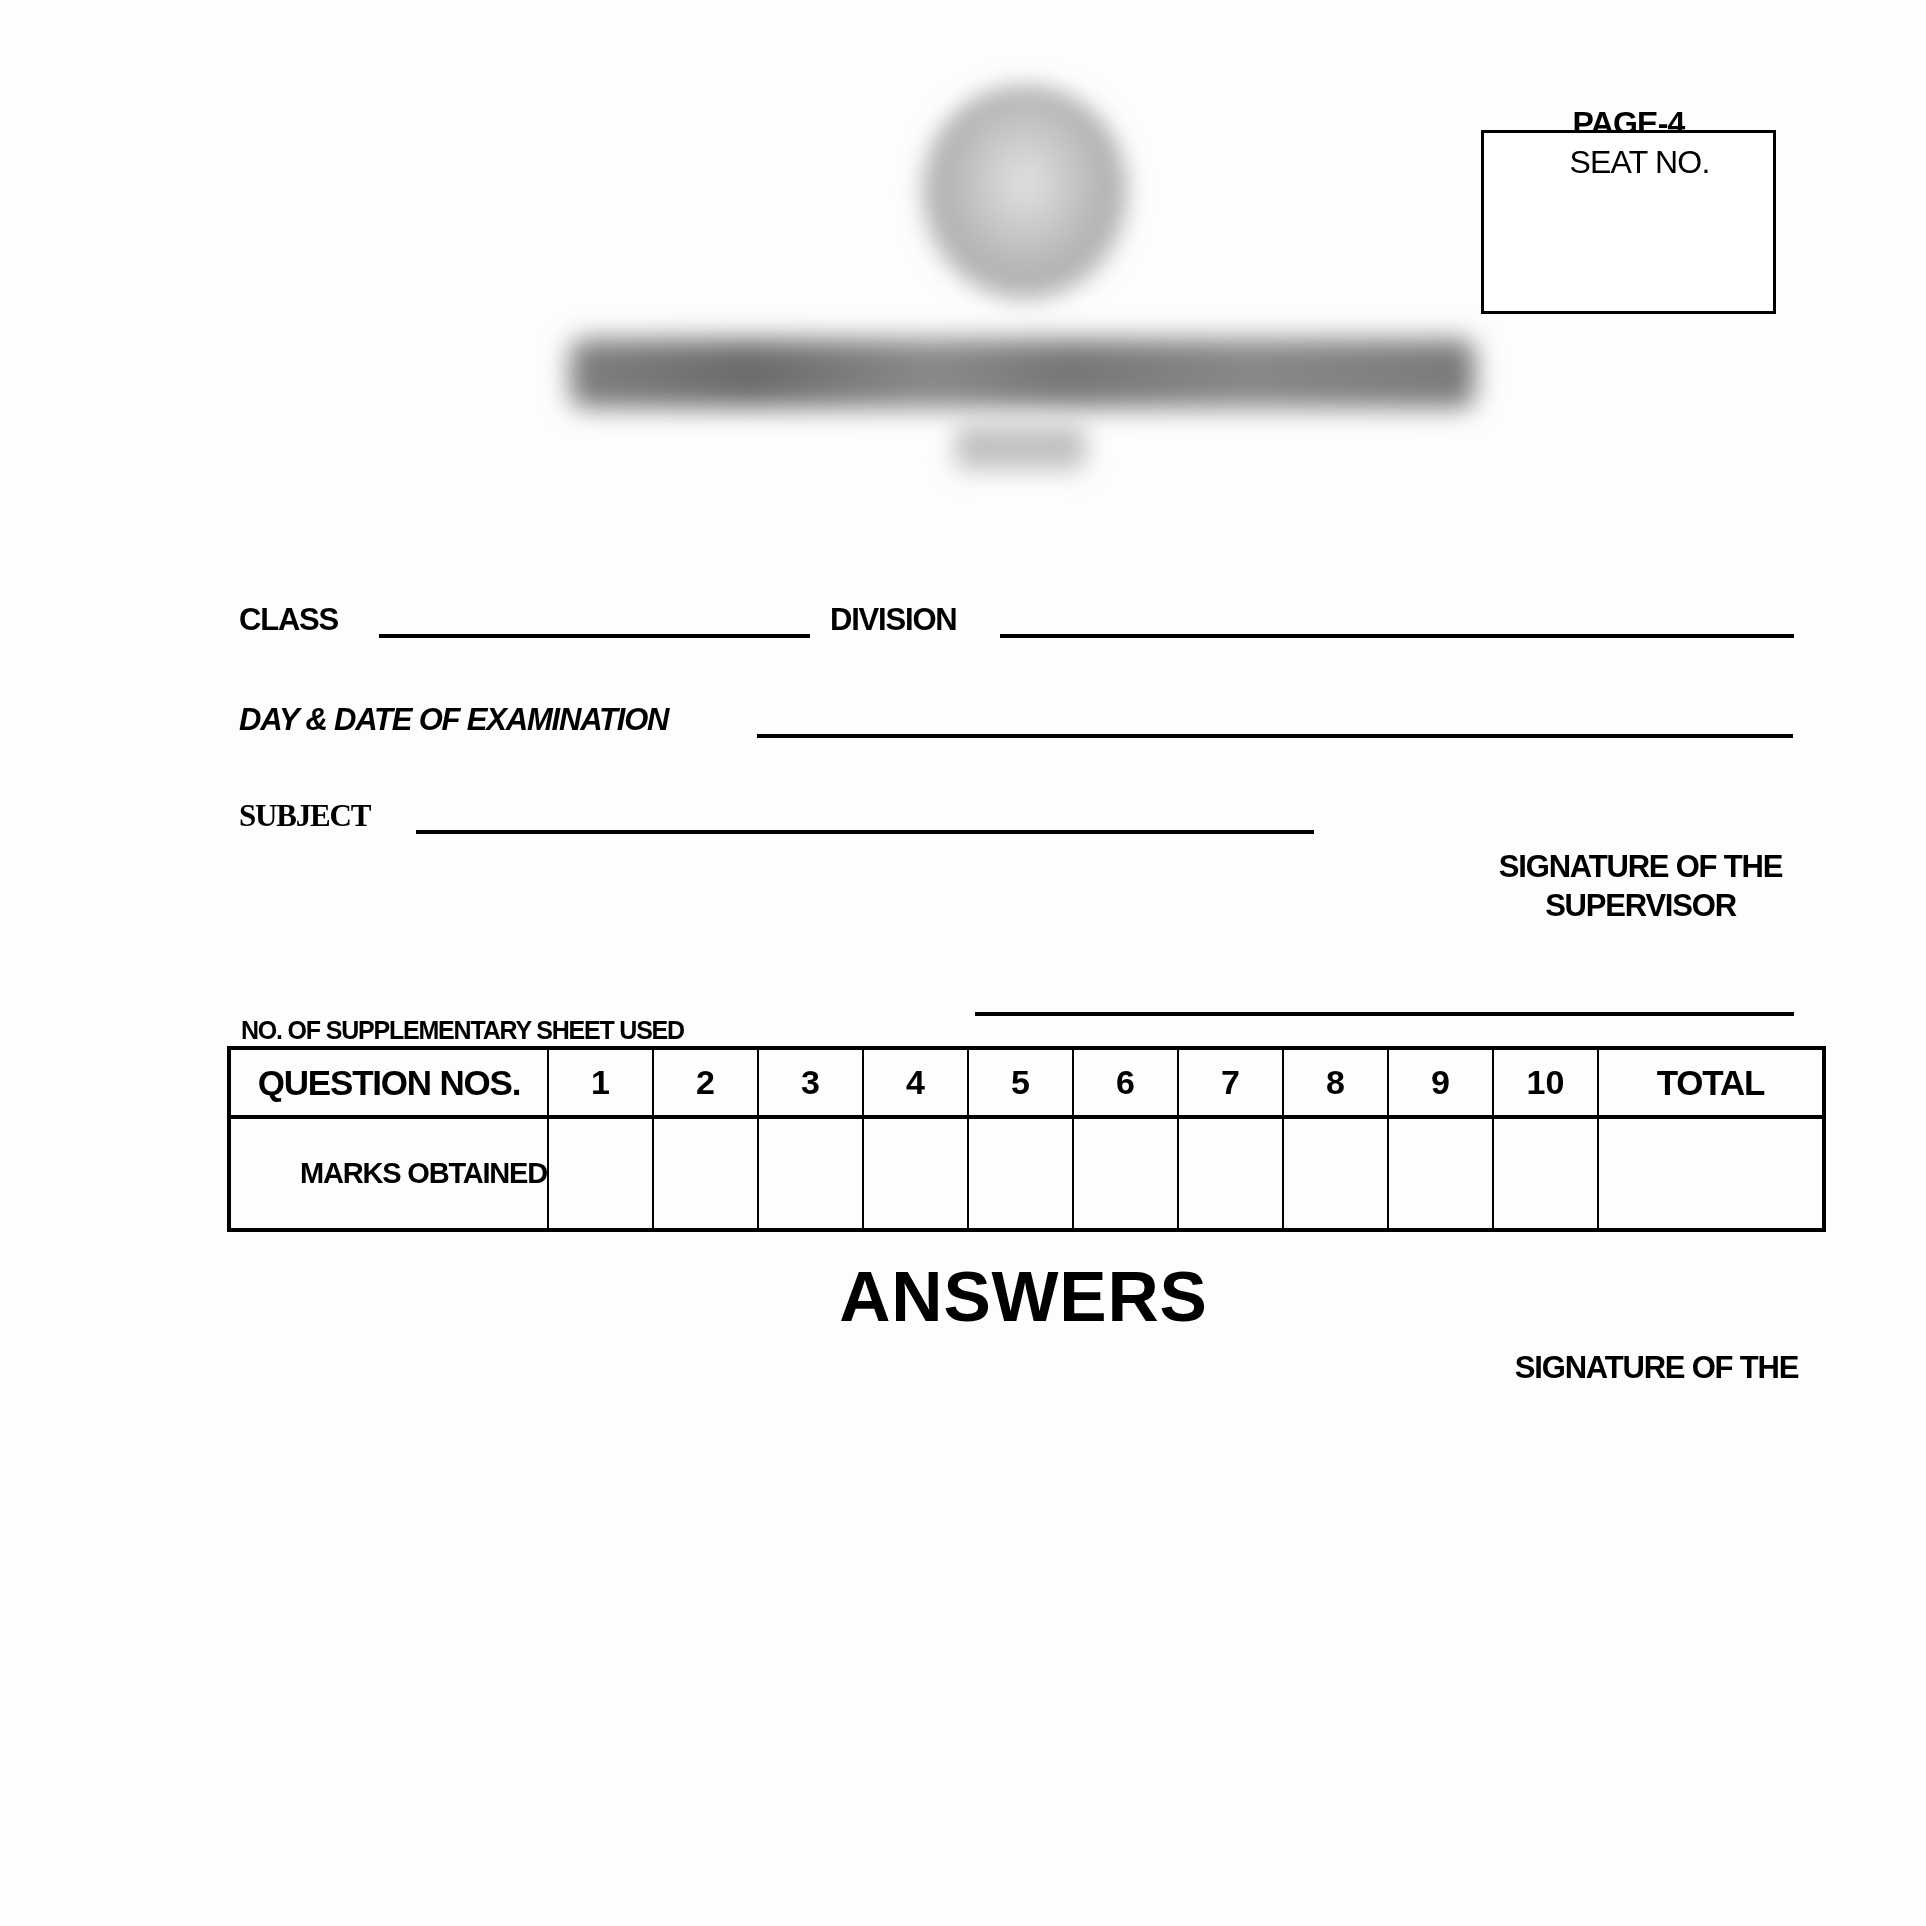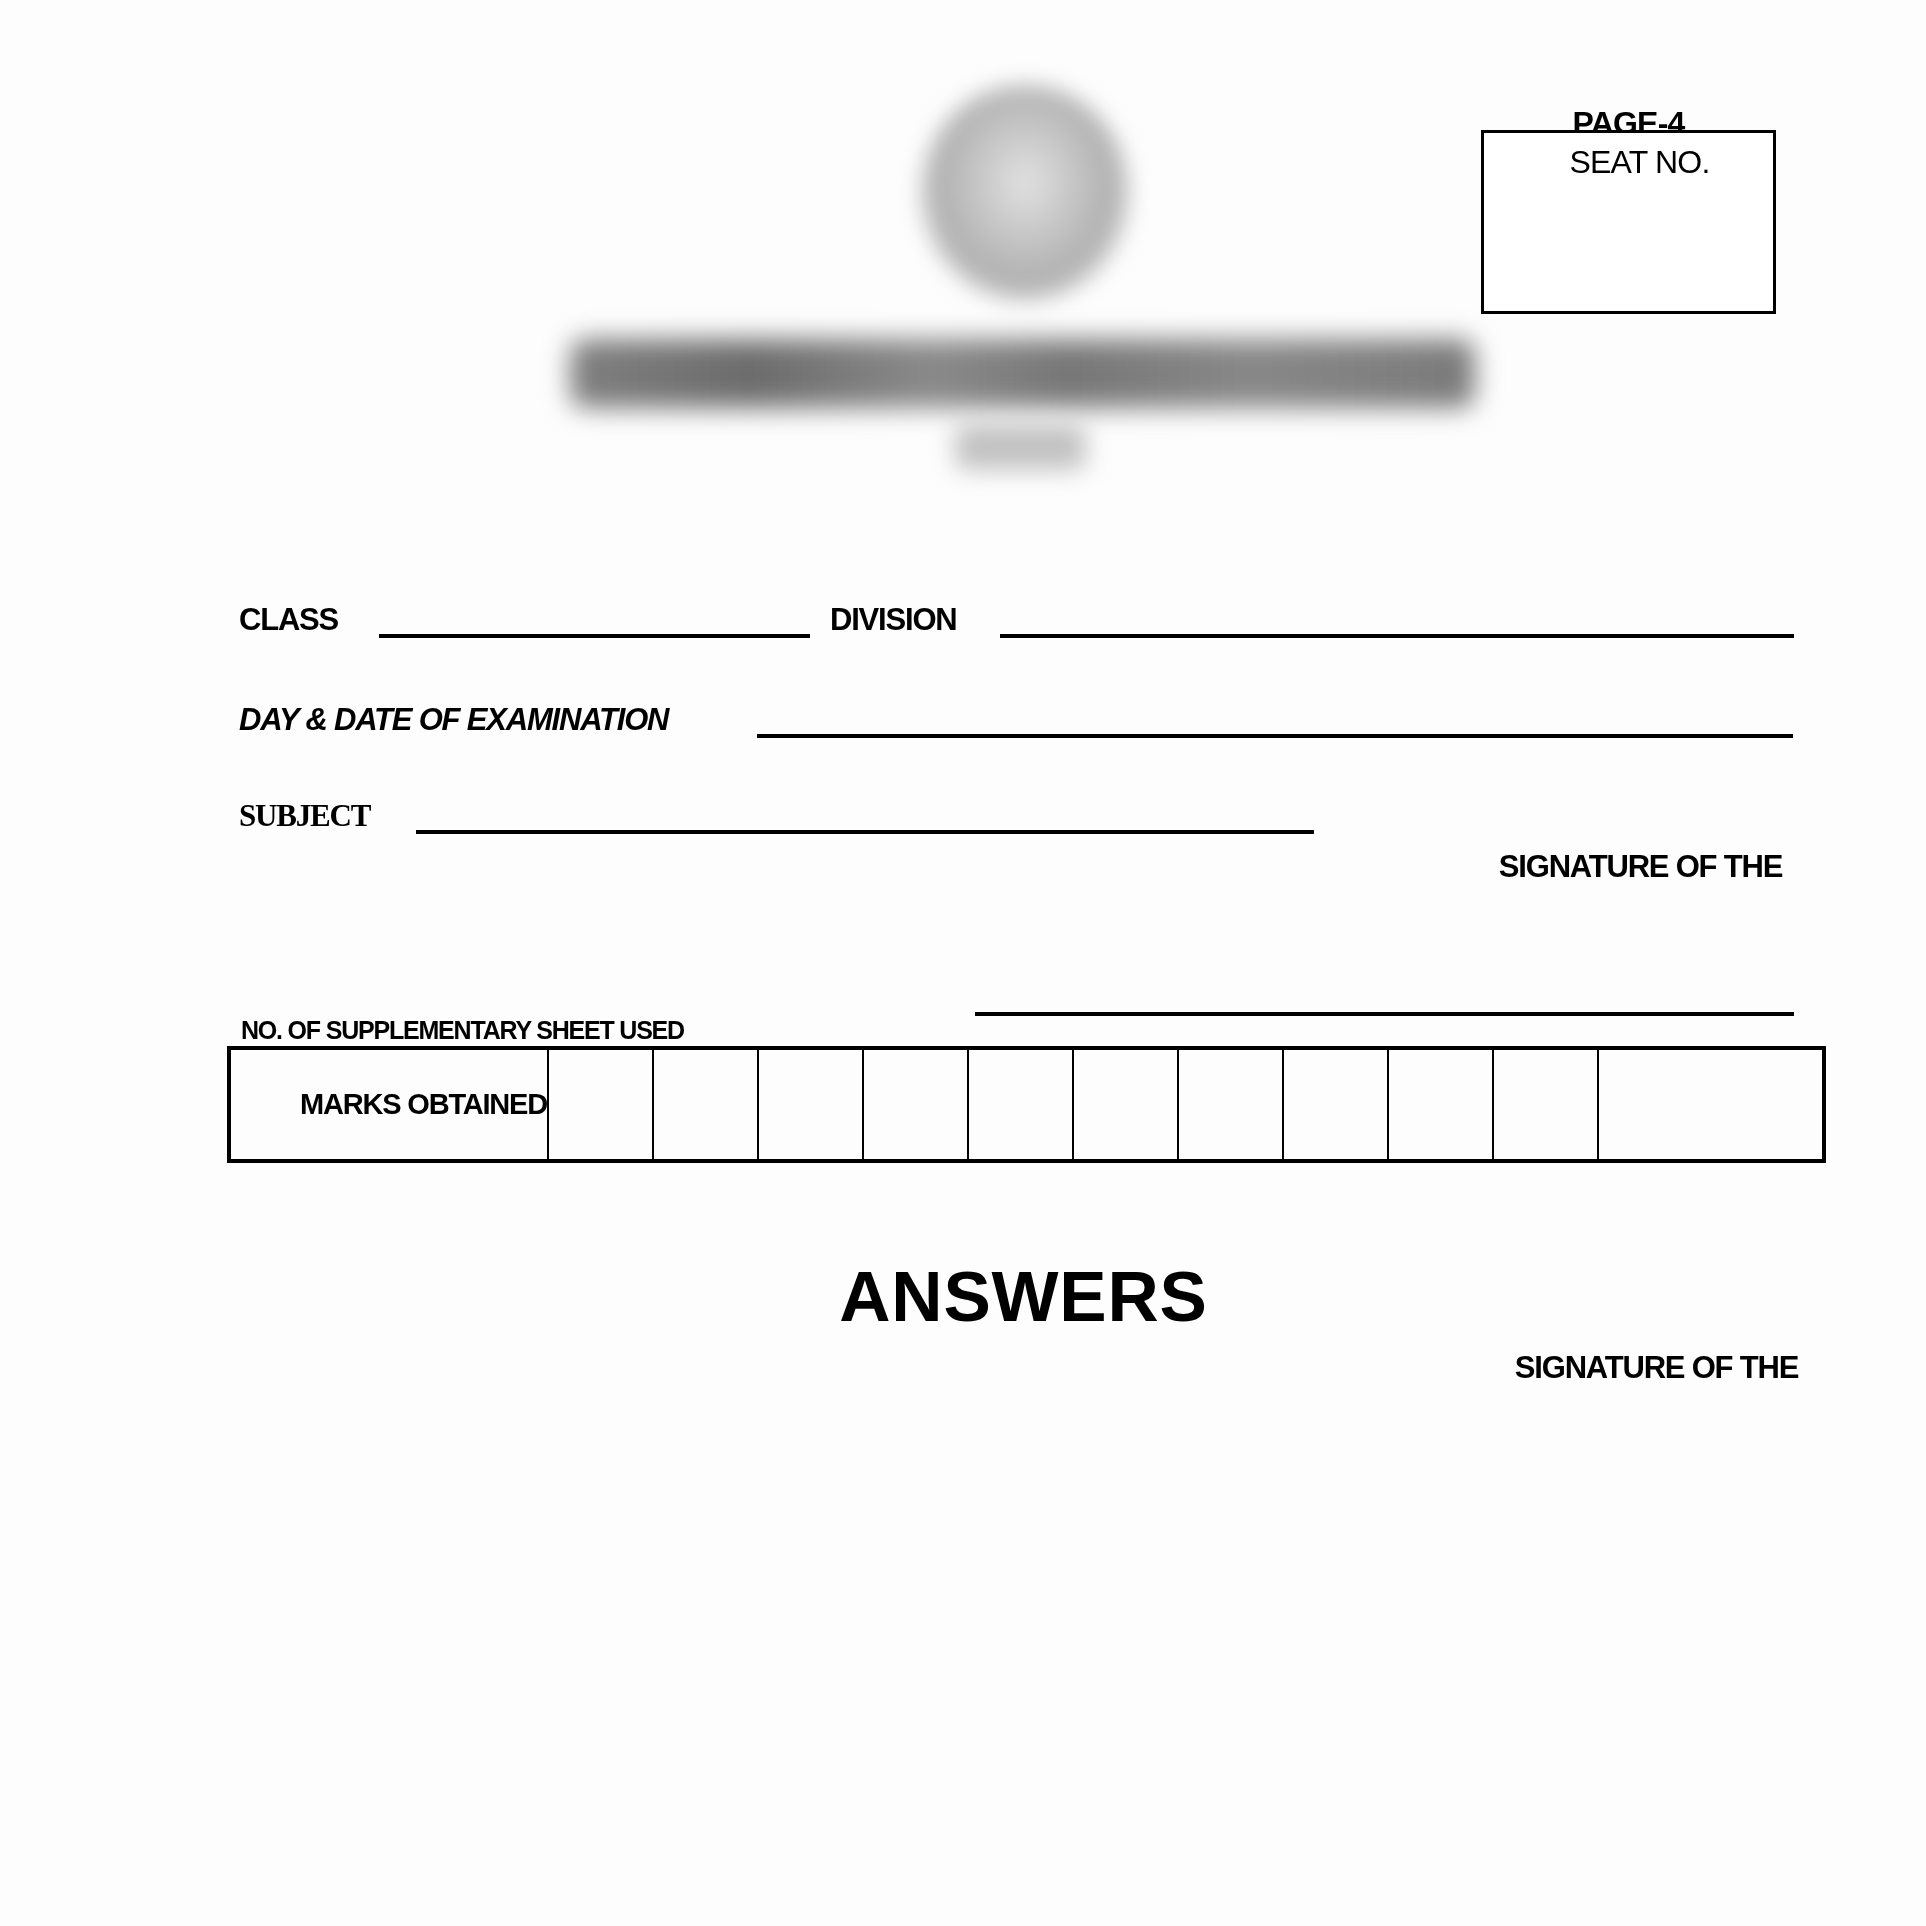--- a/index.html
+++ b/index.html
@@ -63,20 +63,21 @@
 <div class="abs underline" style="left:1000px; top:634px; width:794px;"></div>
 
 <div class="abs field-label" style="left:239px; top:702px;font-style:italic;">DAY &amp; DATE OF EXAMINATION</div>
 <div class="abs underline" style="left:757px; top:734px; width:1036px;"></div>
 
 <div class="abs field-label" style="left:239px; top:798px;font-family:Liberation Serif, serif;">SUBJECT</div>
 <div class="abs underline" style="left:416px; top:830px; width:898px;"></div>
 
 <div class="abs sig" style="left:1425px; width:431px; top:847px;">
   <div>SIGNATURE OF THE</div>
+  <div>SUPERVISOR</div>
 </div>
 
 <div class="abs field-label" style="left:241px; top:1016px; font-size:25px;">NO. OF SUPPLEMENTARY SHEET USED</div>
 <div class="abs underline" style="left:975px; top:1012px; width:819px;"></div>
 
 <table class="abs marks-table">
   <colgroup>
     <col style="width:319px">
     <col style="width:105px">
       <col style="width:105px">
@@ -84,20 +85,34 @@
       <col style="width:105px">
       <col style="width:105px">
     <col style="width:105px">
       <col style="width:105px">
       <col style="width:105px">
       <col style="width:105px">
       <col style="width:105px">
     <col style="width:226px">
   </colgroup>
   <tbody>
+      <tr class="hdr">
+    <td>QUESTION NOS.</td>
+    <td class="num">1</td>
+    <td class="num">2</td>
+    <td class="num">3</td>
+    <td class="num">4</td>
+    <td class="num">5</td>
+    <td class="num">6</td>
+    <td class="num">7</td>
+    <td class="num">8</td>
+    <td class="num">9</td>
+    <td class="num">10</td>
+    <td>TOTAL</td>
+  </tr>
   <tr class="row">
     <td class="lbl">MARKS OBTAINED</td>
     <td></td>
     <td></td>
     <td></td>
     <td></td>
     <td></td>
     <td></td>
     <td></td>
     <td></td>

